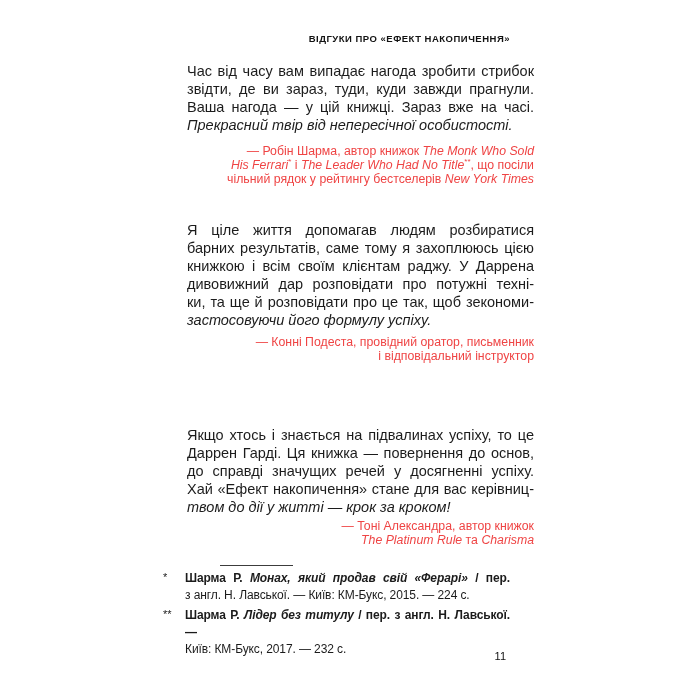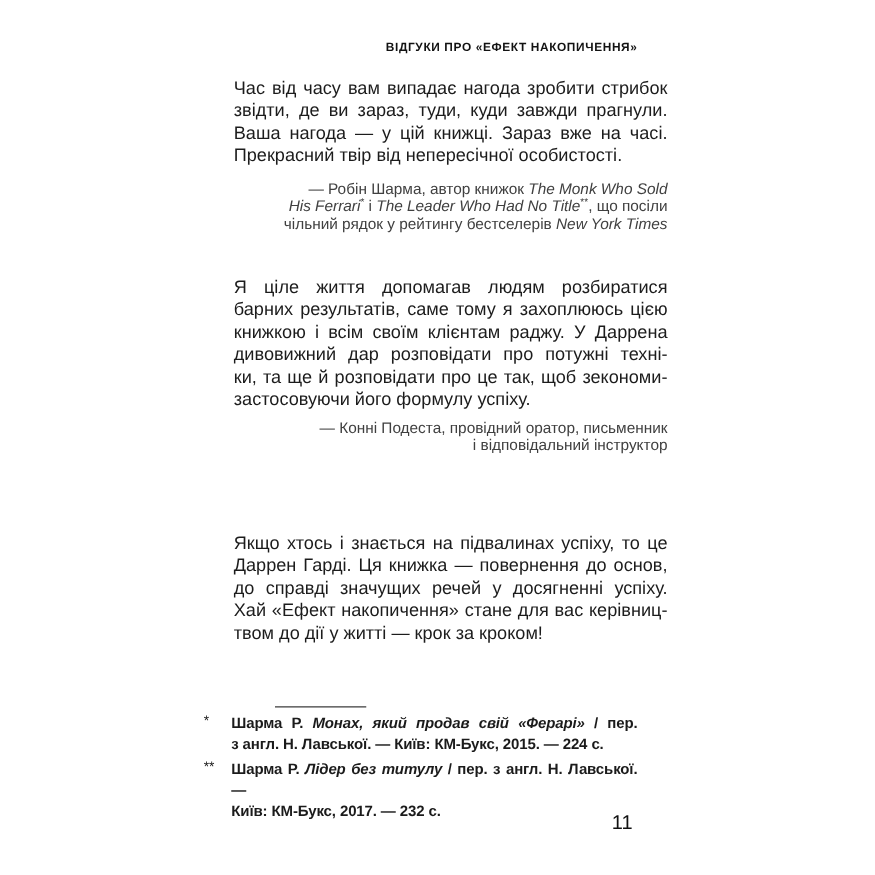--- a/index.html
+++ b/index.html
@@ -25,41 +25,41 @@
   .review{position:absolute;left:0;width:100%;margin-left:24px;}
   .review:nth-child(1){top:62px;}
   .review:nth-child(2){top:221px;}
   .review:nth-child(3){top:426px;}
   .review:nth-child(1) .attribution{margin-top:10px;}
   .review:nth-child(2) .attribution{margin-top:6px;}
   .review:nth-child(3) .attribution{margin-top:3px;}
 
   .para .line{font-size:14.5px;line-height:18px;white-space:normal;}
   .line.j{text-align:justify;text-align-last:justify;}
-  .line.last{text-align:left;}
+  .line.last{text-align:left;font-style:italic;}
 
-  .attribution{font-size:12.3px;line-height:14px;text-align:right;color:#404040;}
+  .attribution{font-size:12.3px;line-height:14px;text-align:right;color:#ef4444;}
   .att-line{min-height:14px;}
   .it{font-style:italic;}
   sup{font-size:8px;line-height:0;vertical-align:super;}
 
   .fn-separator{
     position:absolute;top:565px;left:57px;width:73px;height:0;
     border-top:1px solid #3c3c3c;
   }
   .footnotes{position:absolute;top:570px;left:0;width:347px;}
   .footnote{display:flex;margin-bottom:3px;}
   .fn-marker{flex:none;width:22px;font-size:11px;padding-top:1px;color:#1b1b1b;}
   .fn-text{flex:1;font-size:12px;line-height:17px;letter-spacing:-.1px;color:#1b1b1b;}
   .fn-text .fline.j{text-align:justify;text-align-last:justify;font-weight:bold;}
-  .fn-text .fline.last{text-align:left;font-weight:bold;}
+  .fn-text .fline.last{text-align:left;}
 
   .page-number{
     position:absolute;top:650px;right:4px;
-    font-size:16px;color:#111;
+    font-size:11px;color:#111;
   }
 </style>
 </head>
 <body>
 
 <div class="page">
   <div class="column">
     <div class="running-head">ВІДГУКИ ПРО «ЕФЕКТ НАКОПИЧЕННЯ»</div>
 
     <div class="reviews">
@@ -91,20 +91,24 @@
           </div>
         </div>
         <div class="review">
           <div class="para">
             <div class="line j">Якщо хтось і знається на підвалинах успіху, то це</div>
             <div class="line j">Даррен Гарді. Ця книжка — повернення до основ,</div>
             <div class="line j">до справді значущих речей у досягненні успіху.</div>
             <div class="line j">Хай «Ефект накопичення» стане для вас керівниц-</div>
             <div class="line last">твом до дії у житті — крок за кроком!</div>
           </div>
+          <div class="attribution">
+            <div class="att-line"><span>— Тоні Александра, автор книжок</span></div>
+            <div class="att-line"><span class="it">The Platinum Rule</span><span> та </span><span class="it">Charisma</span></div>
+          </div>
         </div>
       </div>
 
     <div class="fn-separator"></div>
 
     <div class="footnotes">
         <div class="footnote">
           <div class="fn-marker">*</div>
           <div class="fn-text">
             <div class="fline j"><span>Шарма Р. </span><span class="it">Монах, який продав свій «Ферарі»</span><span> / пер.</span></div>

